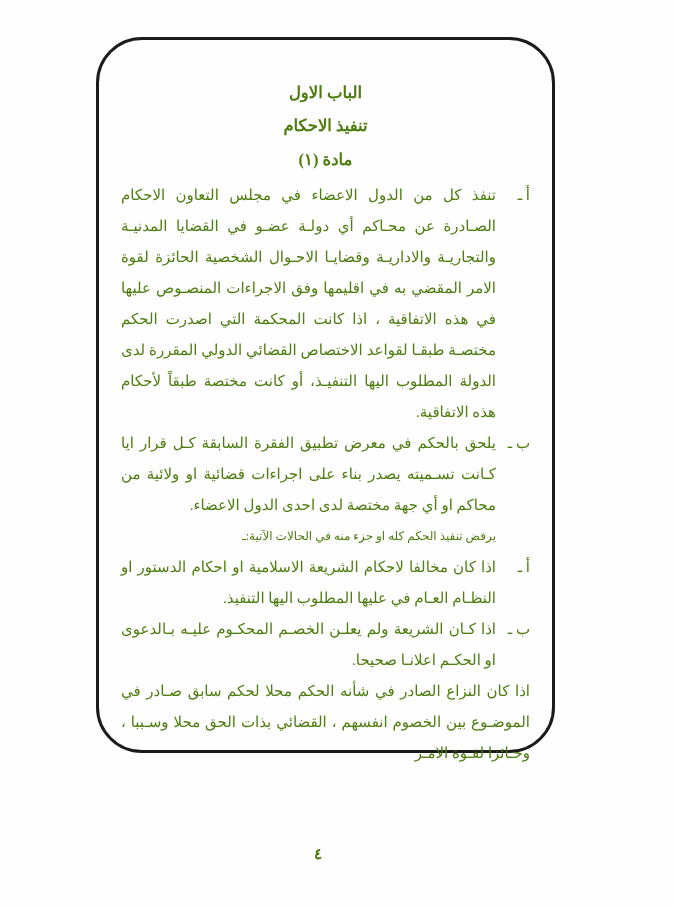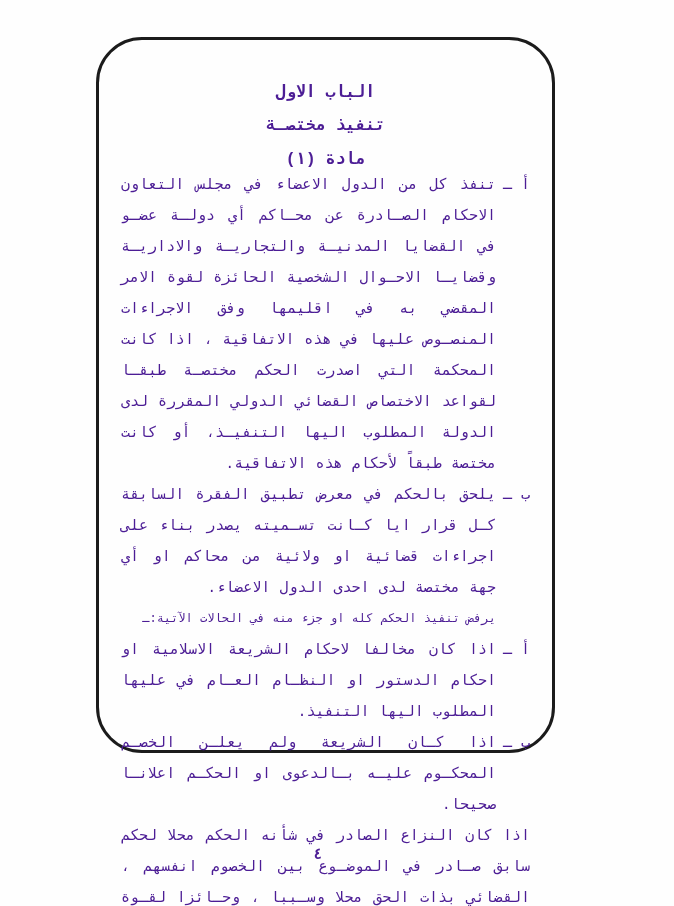--- a/index.html
+++ b/index.html
@@ -5,22 +5,22 @@
   html, body {
     margin: 0;
     padding: 0;
     background: #ffffff;
   }
   .page {
     position: relative;
     width: 674px;
     height: 906px;
     background: #fefefe;
-    color: #4c1d95;
-    font-family: Liberation Mono, monospace;
+    color: #4d7c0f;
+    font-family: Liberation Serif, serif;
     overflow: hidden;
   }
   .frame {
     position: absolute;
     left: 96px;
     top: 37px;
     width: 459px;
     height: 716px;
     box-sizing: border-box;
     border: 3px solid #1b1b1b;
@@ -29,21 +29,21 @@
     direction: rtl;
   }
   .heading {
     text-align: center;
     font-weight: bold;
     font-size: 16.5px;
     line-height: 21px;
   }
   .heading.chapter   { margin-bottom: 12px; }
   .heading.section   { margin-bottom: 13px; }
-  .heading.article-1 { }
+  .heading.article-1 { margin-bottom: 10px; }
   .heading.article-2 { margin-top: 28px; margin-bottom: 8px; }
   .intro {
     font-size: 12px;
     line-height: 31px;
     text-align: right;
     padding-right: 34px;
   }
   .clause {
     display: flex;
     direction: rtl;
@@ -70,21 +70,21 @@
 </style>
 </head>
 <body>
 
 <div class="page">
 
   <div class="frame">
 
     <div class="heading chapter">الباب الاول</div>
 
-    <div class="heading section">تنفيذ مختصـة</div>
+    <div class="heading section">تنفيذ الاحكام</div>
 
     <div class="heading article-1">مادة (١)</div>
 
     <div class="clause">
       <span class="marker">أ ـ</span>
       <span class="clause-text">تنفذ كل من الدول الاعضاء في مجلس التعاون الاحكام الصـادرة عن محـاكم أي دولـة عضـو في القضايا المدنيـة والتجاريـة والاداريـة وقضايـا الاحـوال الشخصية الحائزة لقوة الامر المقضي به في اقليمها وفق الاجراءات المنصـوص عليها في هذه الاتفاقية ، اذا كانت المحكمة التي اصدرت الحكم مختصـة طبقـا لقواعد الاختصاص القضائي الدولي المقررة لدى الدولة المطلوب اليها التنفيـذ، أو كانت مختصة طبقاً لأحكام هذه الاتفاقية.</span>
     </div>
 
     <div class="clause">
       <span class="marker">ب ـ</span>

